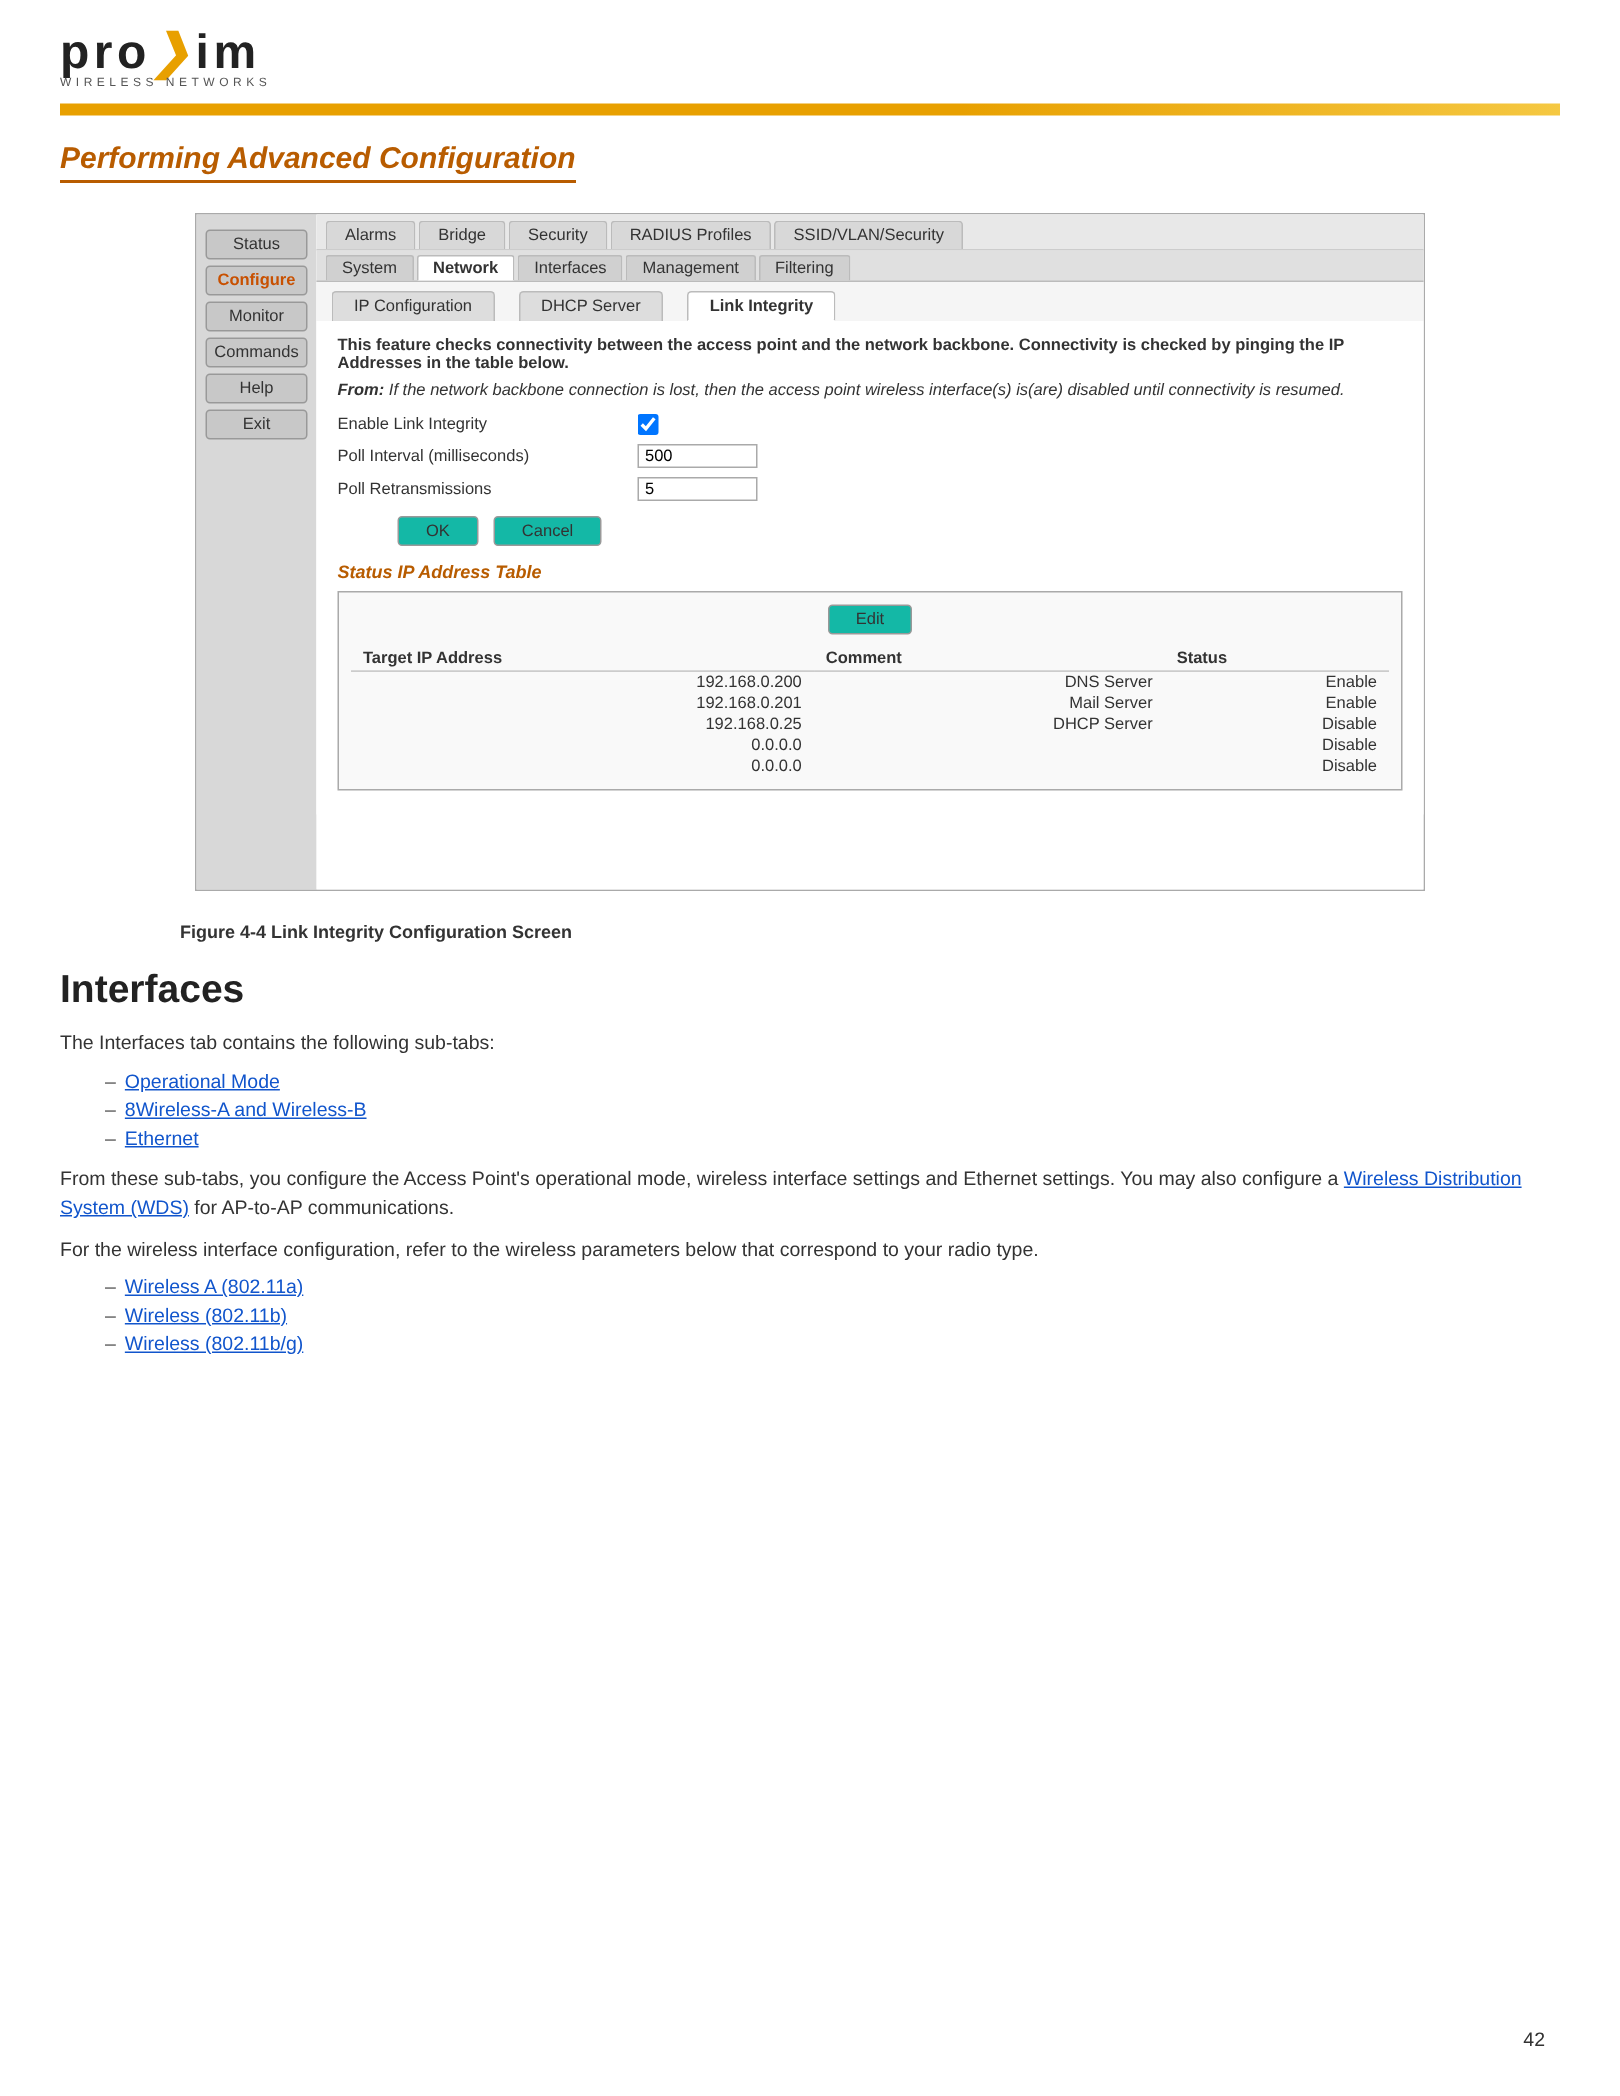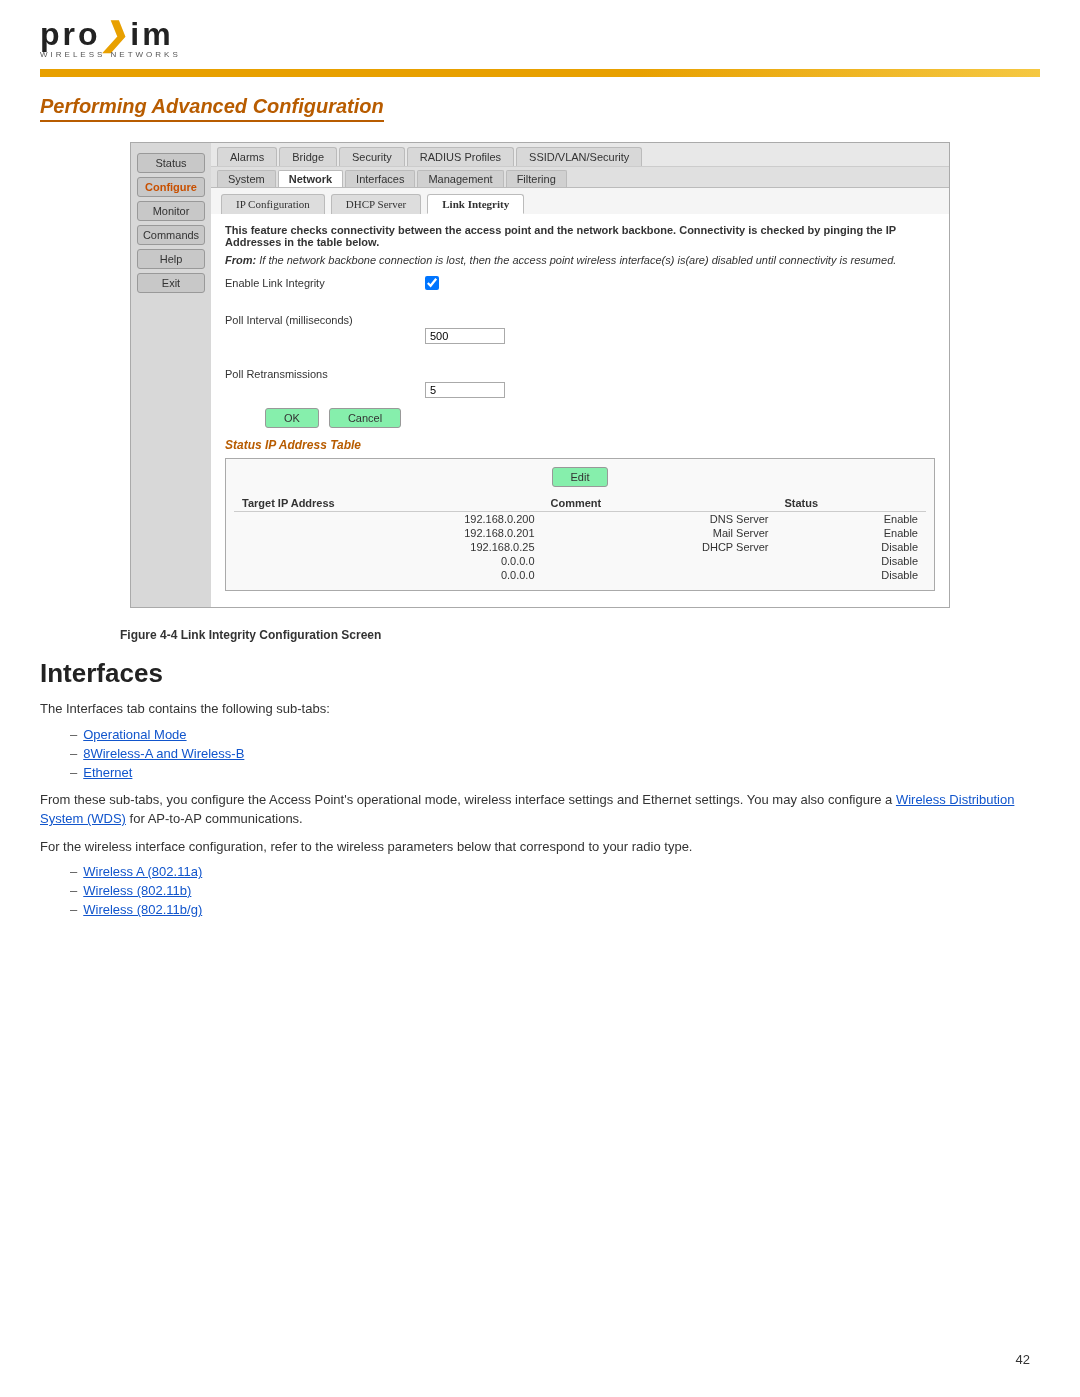--- a/index.html
+++ b/index.html
@@ -133,23 +133,22 @@
     }
     .nav-tab2.active {
       background: #fff;
       font-weight: bold;
     }
 
     
     .sub-tabs-row {
       display: flex;
       padding: 6px 10px 0 10px;
-      gap: 6px;
+      gap: 16px;
       background: #f5f5f5;
-      font-family: Liberation Serif, serif;
     }
     .sub-tab {
       padding: 3px 14px;
       font-size: 11px;
       color: #333;
       background: #ddd;
       border: 1px solid #bbb;
       border-bottom: none;
       border-radius: 3px 3px 0 0;
       cursor: pointer;
@@ -191,36 +190,35 @@
     .form-label {
       width: 200px;
       font-size: 11px;
       color: #333;
     }
     .form-input {
       border: 1px solid #aaa;
       padding: 1px 4px;
       font-size: 11px;
       width: 80px;
-      margin-top: 32px;
     }
     .form-checkbox {
       width: 14px;
       height: 14px;
     }
 
     .btn-row {
       display: flex;
       gap: 10px;
       margin: 10px 0 10px 40px;
     }
     .btn {
       padding: 3px 18px;
       font-size: 11px;
-      background: #86efac;
+      background: #14b8a6;
       border: 1px solid #999;
       border-radius: 3px;
       cursor: pointer;
       color: #333;
     }
 
     .target-table-title {
       font-size: 12px;
       font-weight: bold;
       color: #b85c00;

